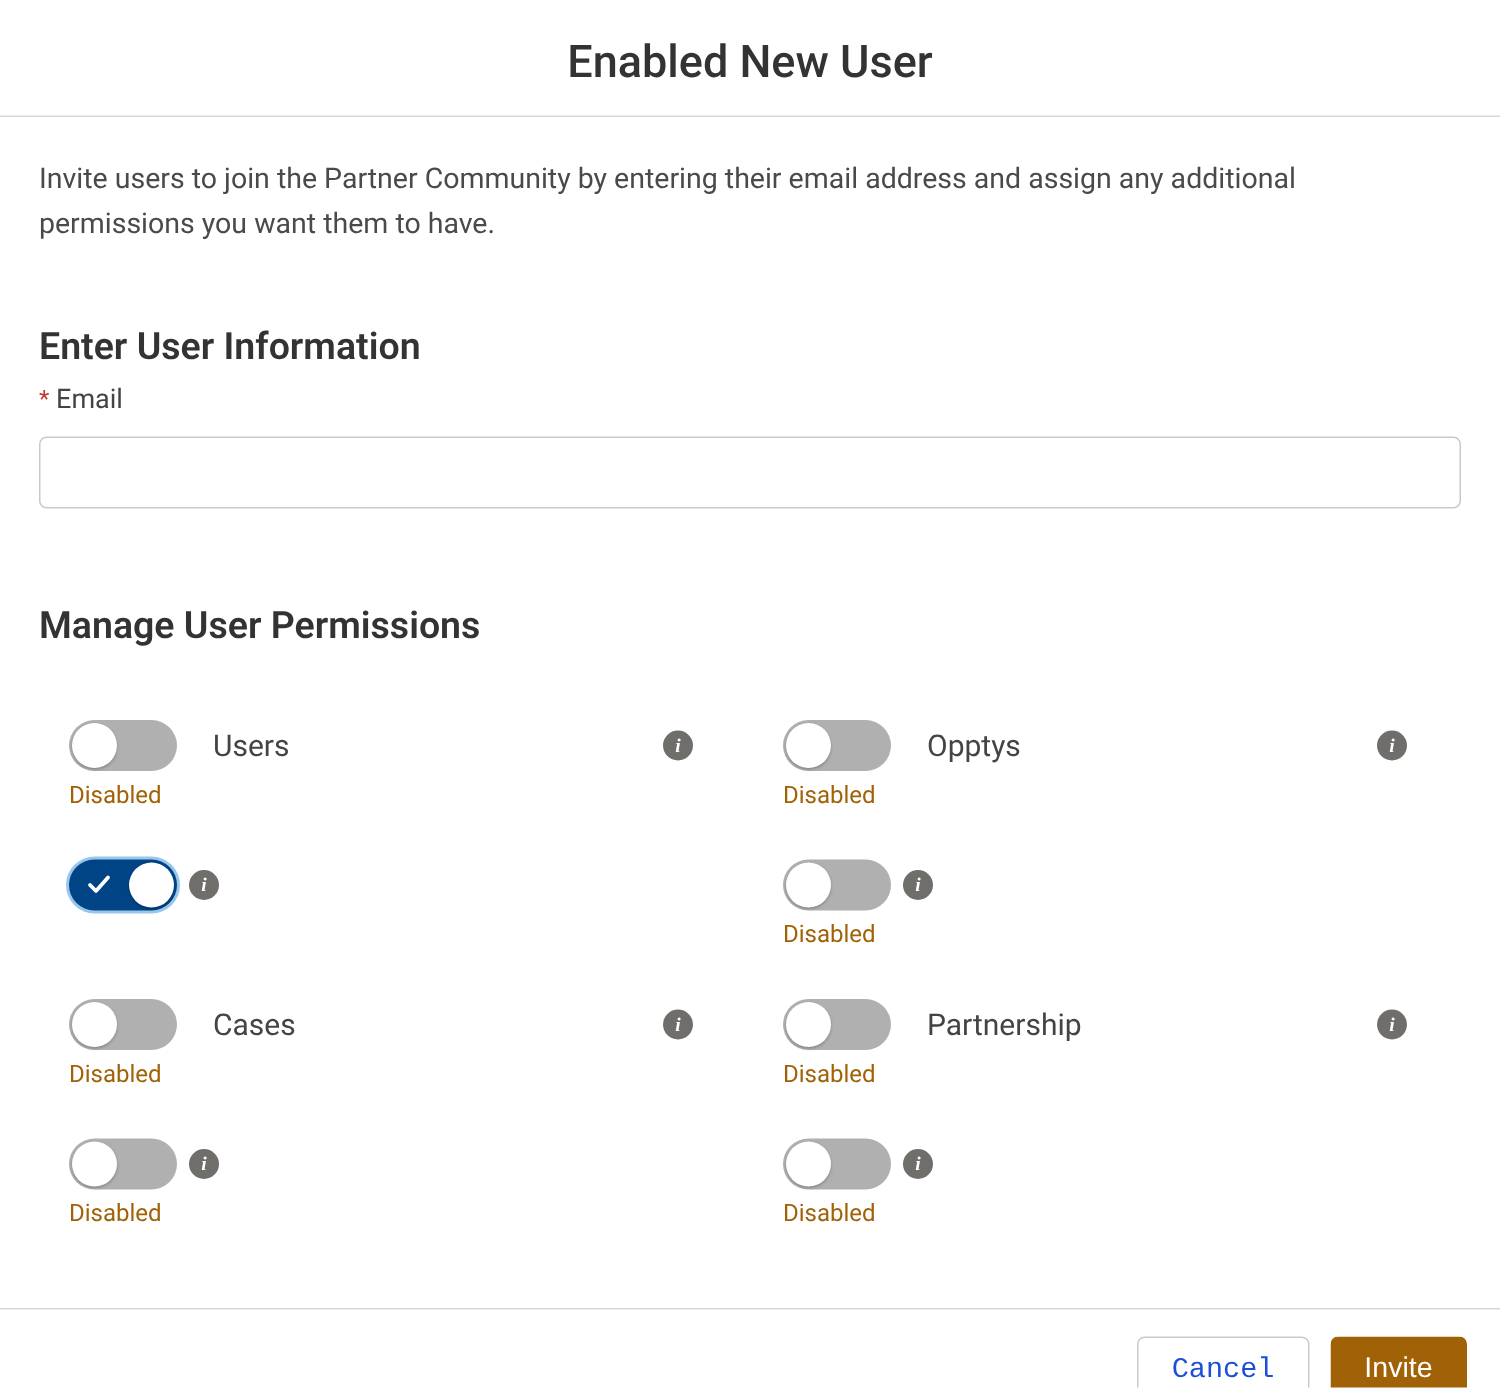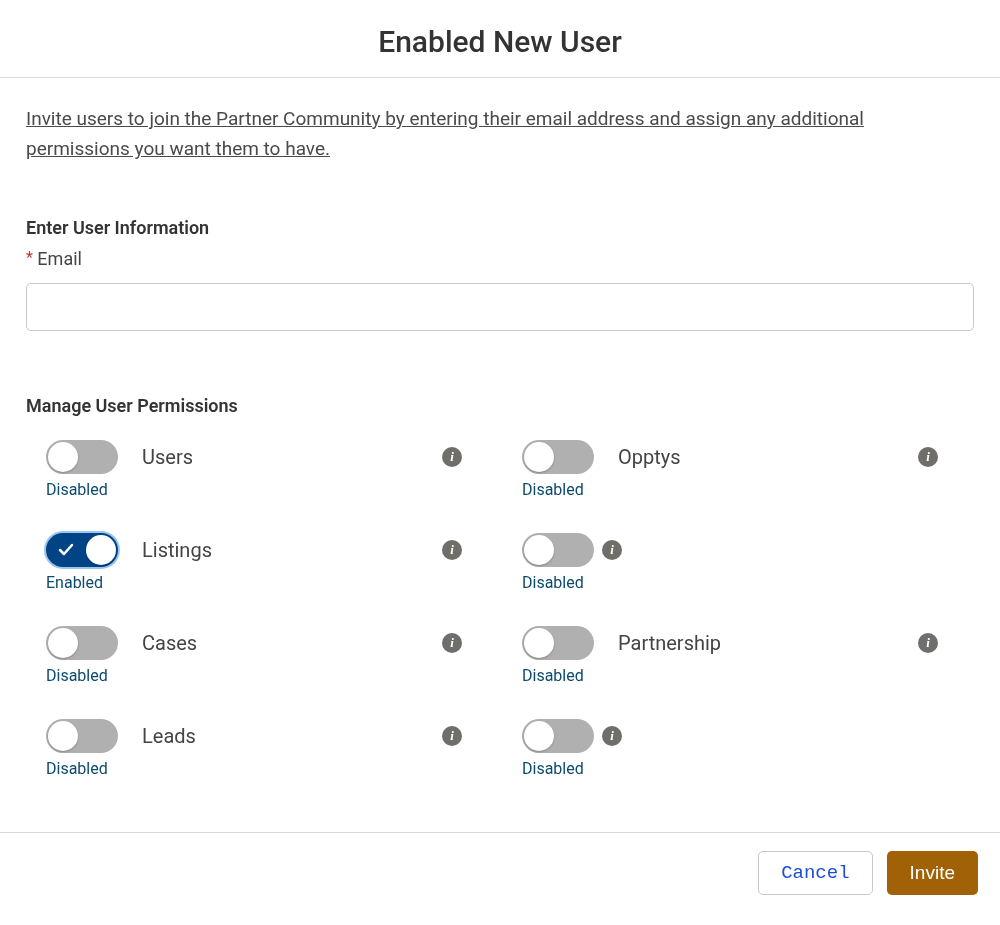--- a/index.html
+++ b/index.html
@@ -20,24 +20,23 @@
     }
     .top-divider { border-bottom: 1px solid #d8d8d8; }
     .content {
       padding: 26px 26px 0;
     }
     .intro {
       font-size: 19px;
       line-height: 1.6;
       color: #4a4a4a;
       max-width: 900px;
-      text-decoration: underline;
     }
     .section-h {
-      font-size: 18px;
+      font-size: 25px;
       font-weight: 600;
       color: #333;
       margin-top: 52px;
     }
     .field-label {
       margin-top: 10px;
       font-size: 18px;
       color: #444;
     }
     .req { color: #c23934; font-size: 16px; vertical-align: top; }
@@ -49,21 +48,21 @@
       border-radius: 5px;
       padding: 0 14px;
       font-size: 18px;
       background: #fff;
     }
     .perm-grid {
       display: grid;
       grid-template-columns: 1fr 1fr;
       column-gap: 60px;
       row-gap: 34px;
-      margin-top: 24px;
+      margin-top: 48px;
       padding-left: 20px;
       padding-right: 36px;
     }
     .perm-item {}
     .perm-row {
       display: flex;
       align-items: center;
     }
     .toggle {
       position: relative;
@@ -116,21 +115,21 @@
       font-size: 13px;
       display: flex;
       align-items: center;
       justify-content: center;
       cursor: pointer;
       flex-shrink: 0;
       margin-left: 8px;
     }
     .state {
       font-size: 16px;
-      color: #0c4a6e;
+      color: #a16207;
       margin-top: 6px;
     }
     .footer {
       border-top: 1px solid #d8d8d8;
       margin-top: 54px;
       padding: 18px 22px;
       display: flex;
       justify-content: flex-end;
       gap: 14px;
     }
@@ -193,24 +192,22 @@
         <div class="state">Disabled</div>
       </div>
       <div class="perm-item">
         <div class="perm-row">
           <div class="toggle on">
             <svg class="check" width="16" height="16" viewBox="0 0 16 16">
               <path d="M2 8 L6 12 L14 3" stroke="#fff" stroke-width="2.5" fill="none" stroke-linecap="round" stroke-linejoin="round"></path>
             </svg>
             <div class="knob"></div>
           </div>
-          <span class="perm-label">Listings</span>
-          <span class="info-icon">i</span>
-        </div>
-        <div class="state">Enabled</div>
+          <span class="info-icon">i</span>
+        </div>
       </div>
       <div class="perm-item">
         <div class="perm-row">
           <div class="toggle">
             <div class="knob"></div>
           </div>
           <span class="info-icon">i</span>
         </div>
         <div class="state">Disabled</div>
       </div>
@@ -232,21 +229,20 @@
           <span class="perm-label">Partnership</span>
           <span class="info-icon">i</span>
         </div>
         <div class="state">Disabled</div>
       </div>
       <div class="perm-item">
         <div class="perm-row">
           <div class="toggle">
             <div class="knob"></div>
           </div>
-          <span class="perm-label">Leads</span>
           <span class="info-icon">i</span>
         </div>
         <div class="state">Disabled</div>
       </div>
       <div class="perm-item">
         <div class="perm-row">
           <div class="toggle">
             <div class="knob"></div>
           </div>
           <span class="info-icon">i</span>

